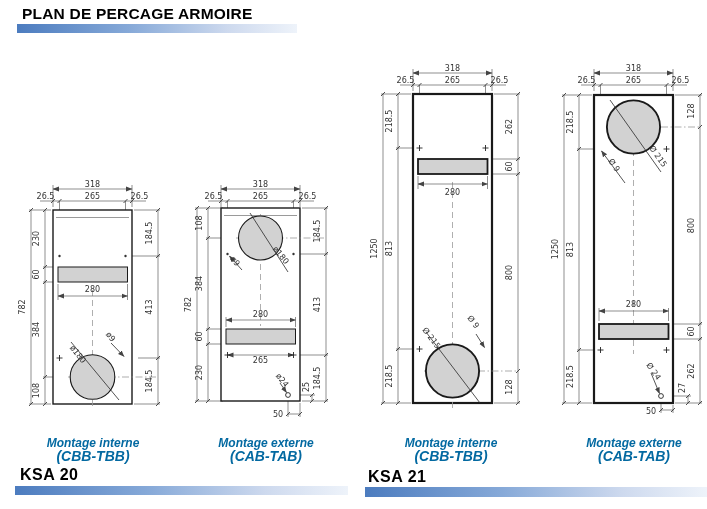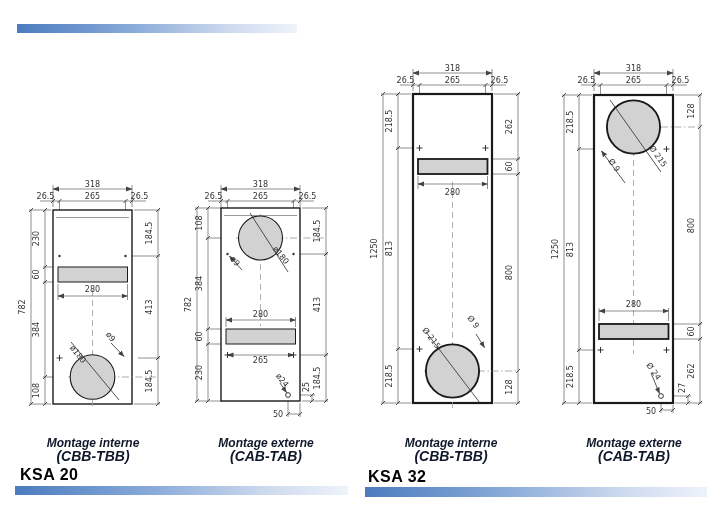--- a/index.html
+++ b/index.html
@@ -1,21 +1,21 @@
 <!DOCTYPE html>
 <html><head>
 <meta charset="utf-8">
 <style>
   html,body{margin:0;padding:0;background:#fff;}
   .page{position:relative;width:707px;height:509px;background:#fff;overflow:hidden;
         font-family:"Liberation Sans",sans-serif;}
   .abs{position:absolute;}
   .doc-title{font-size:15.5px;font-weight:bold;color:#000;letter-spacing:.2px;}
   .bar{background:linear-gradient(90deg,#4c7cbf 0%,#86a9d8 40%,#cdd9ee 75%,#eef3fa 100%);}
-  .caption{text-align:center;color:#0f172a;font-weight:bold;font-style:italic;}
+  .caption{text-align:center;color:#0369a1;font-weight:bold;font-style:italic;}
   .cap-l1{font-size:12px;line-height:13px;}
   .cap-l2{font-size:14px;line-height:12px;}
   .ksa{font-size:16px;font-weight:bold;color:#000;letter-spacing:.5px;}
   svg{display:block;}
   svg text{font-family:"DejaVu Sans",sans-serif;font-size:8px;fill:#333;}
   .ln{stroke:#606060;stroke-width:.7;fill:none;}
   .tk{stroke:#3a3a3a;stroke-width:.9;fill:none;}
   .pnl{fill:#fff;stroke:#1a1a1a;stroke-width:1.4;}
   .pnl.b{stroke-width:2.2;}
   .slot{fill:#d2d2d2;stroke:#1a1a1a;stroke-width:1;}
@@ -27,20 +27,21 @@
   .diag{stroke:#2a2a2a;stroke-width:.8;fill:none;}
   .cross{stroke:#222;stroke-width:.9;fill:none;}
   .dot{fill:#333;stroke:none;}
   .flange{stroke:#555;stroke-width:.6;fill:none;}
 </style>
 </head>
 <body>
 
 <div class="page">
 
+  <div class="abs doc-title" style="left:22px;top:5px;">PLAN DE PERCAGE ARMOIRE</div>
   <div class="abs bar" style="left:17px;top:24px;width:280px;height:9px;"></div>
 
   <svg class="abs" style="left:18px;top:178px;" width="168" height="242" viewBox="0 0 168 242">
     <defs>
       <marker id="ae1" markerWidth="7" markerHeight="7" refX="6" refY="3.5" orient="auto" markerUnits="userSpaceOnUse">
           <path d="M0 1 L6.5 3.5 L0 6 Z" fill="#444"></path>
         </marker>
       <marker id="as1" markerWidth="7" markerHeight="7" refX="0.5" refY="3.5" orient="auto" markerUnits="userSpaceOnUse">
           <path d="M6.5 1 L0 3.5 L6.5 6 Z" fill="#444"></path>
         </marker>
@@ -308,16 +309,16 @@
     <div class="cap-l1">Montage interne</div>
     <div class="cap-l2">(CBB-TBB)</div>
   </div>
   <div class="abs caption" style="left:564px;top:437px;width:140px;">
     <div class="cap-l1">Montage externe</div>
     <div class="cap-l2">(CAB-TAB)</div>
   </div>
 
   <div class="abs ksa" style="left:20px;top:466px;">KSA 20</div>
   <div class="abs bar" style="left:15px;top:486px;width:333px;height:9px;"></div>
-  <div class="abs ksa" style="left:368px;top:468px;">KSA 32</div>
+  <div class="abs ksa" style="left:368px;top:468px;">KSA 21</div>
   <div class="abs bar" style="left:365px;top:487px;width:342px;height:10px;"></div>
 
 </div>
 
 </body></html>

